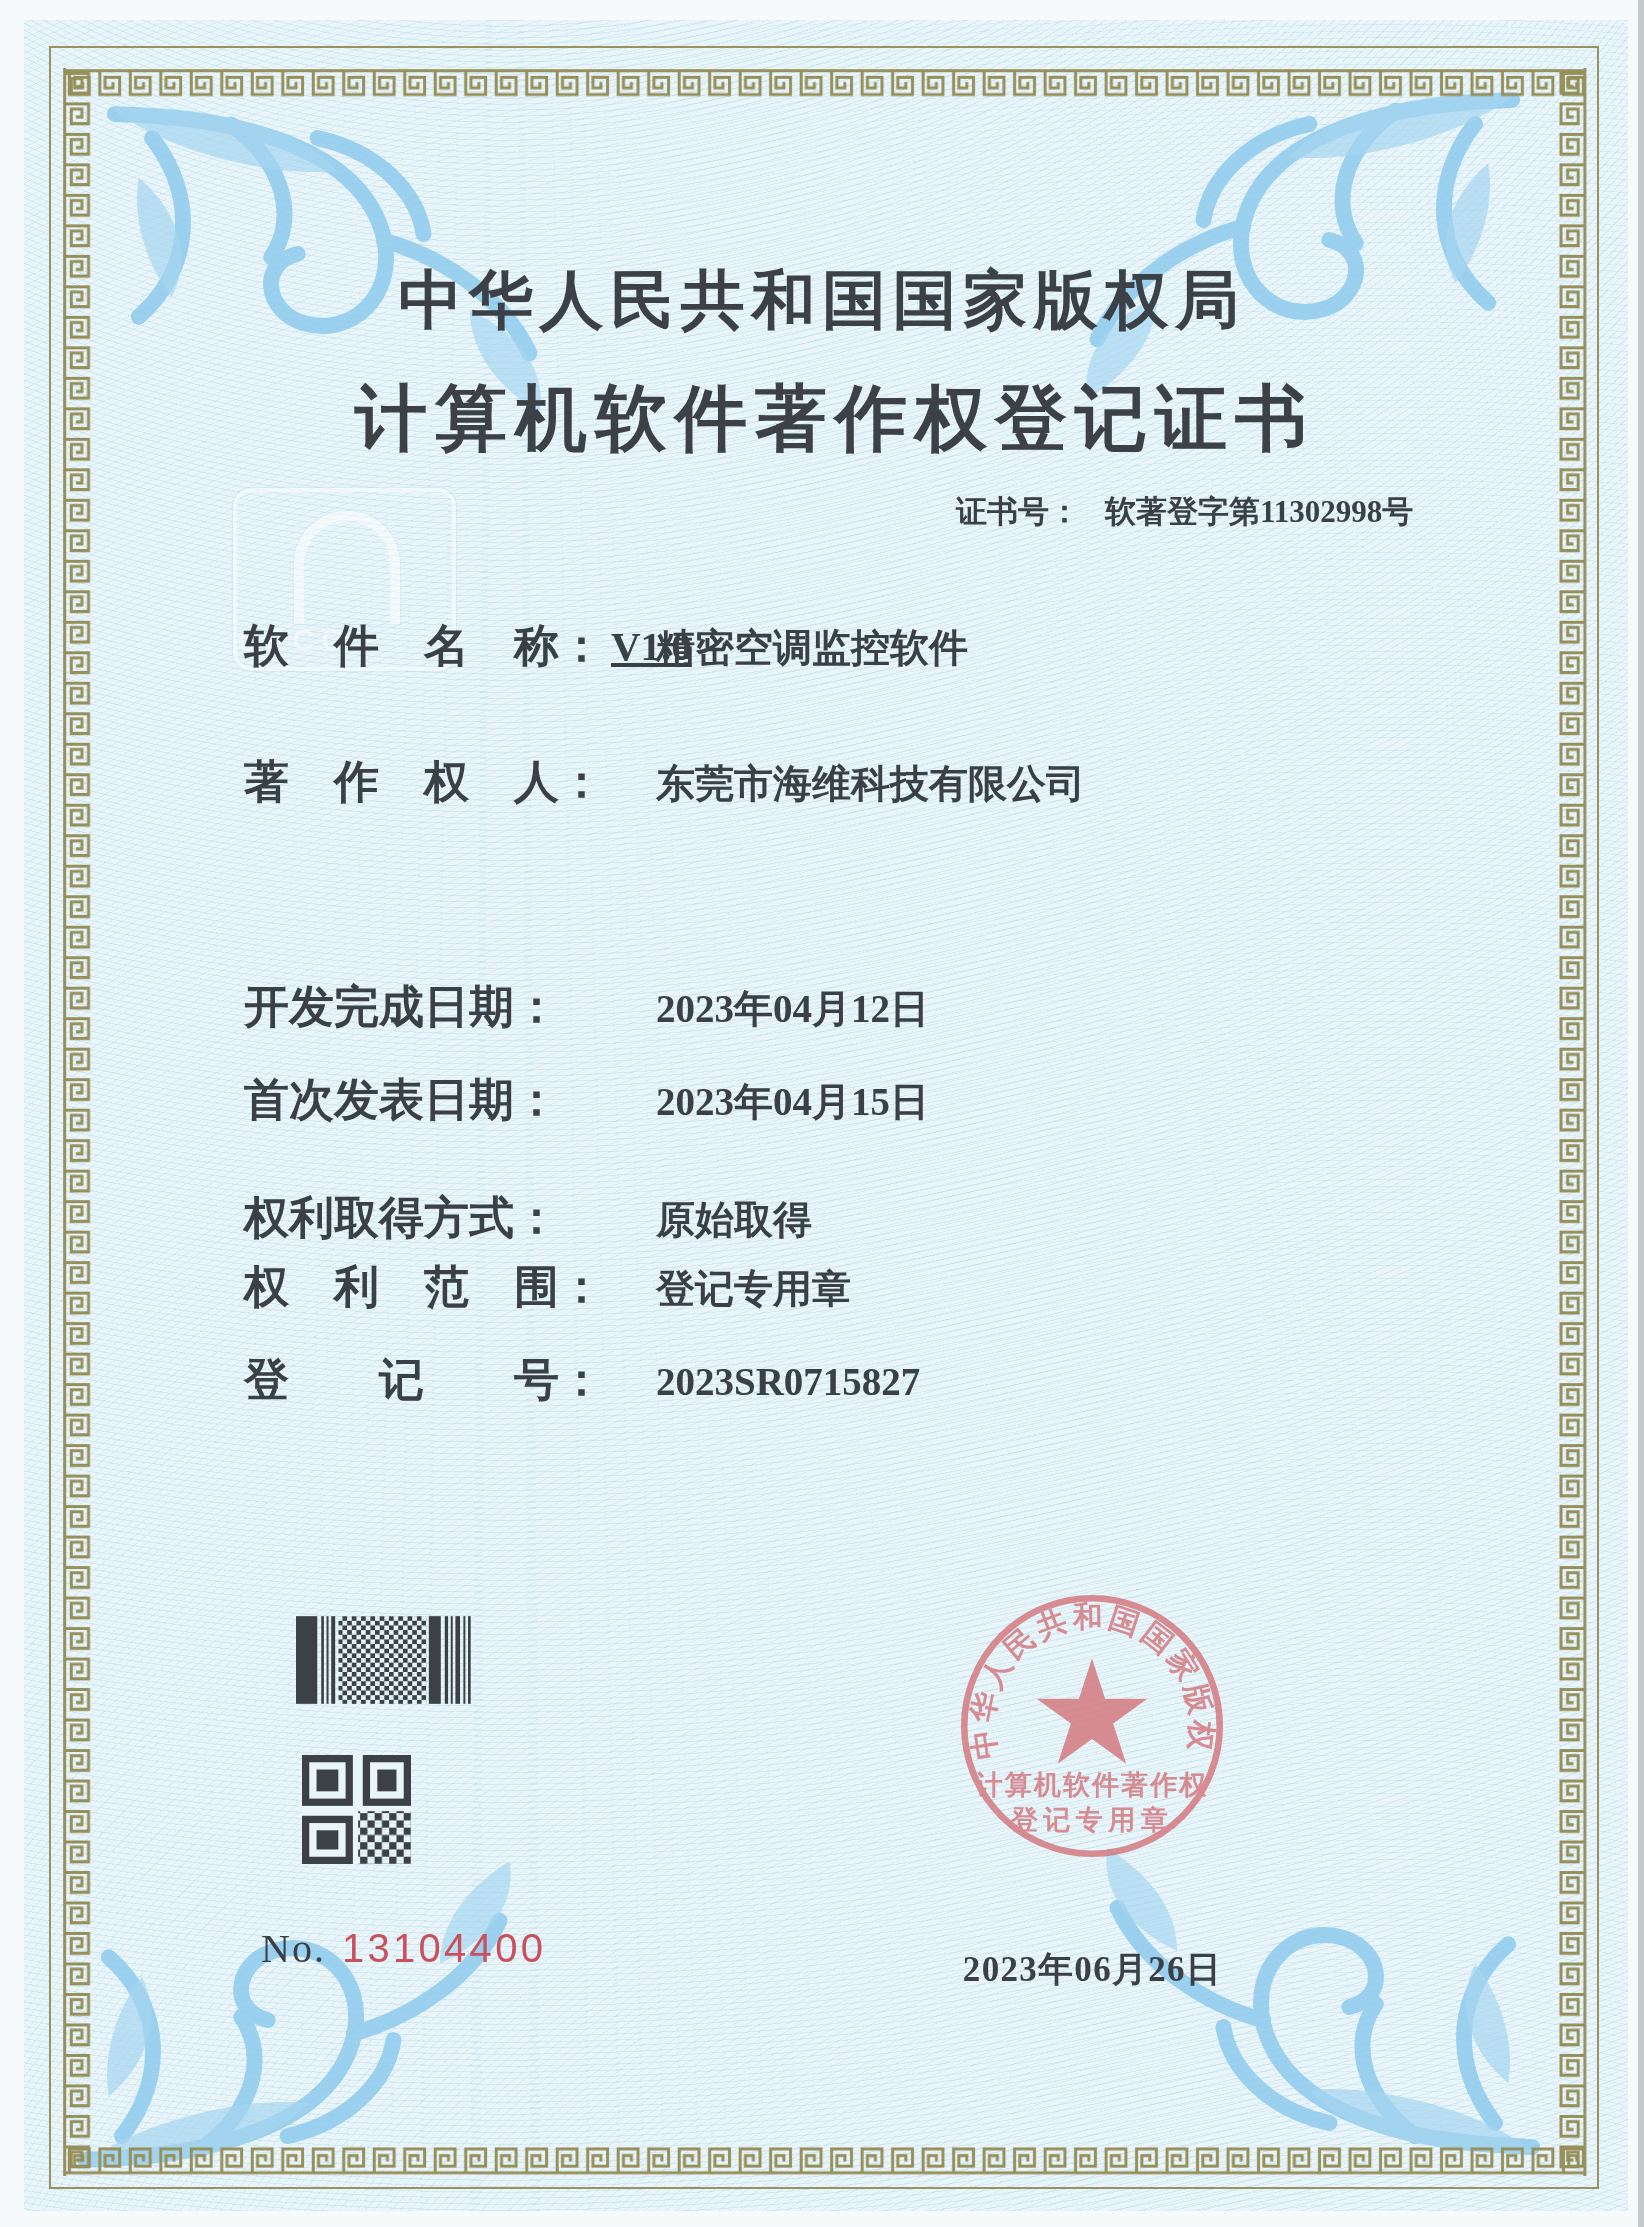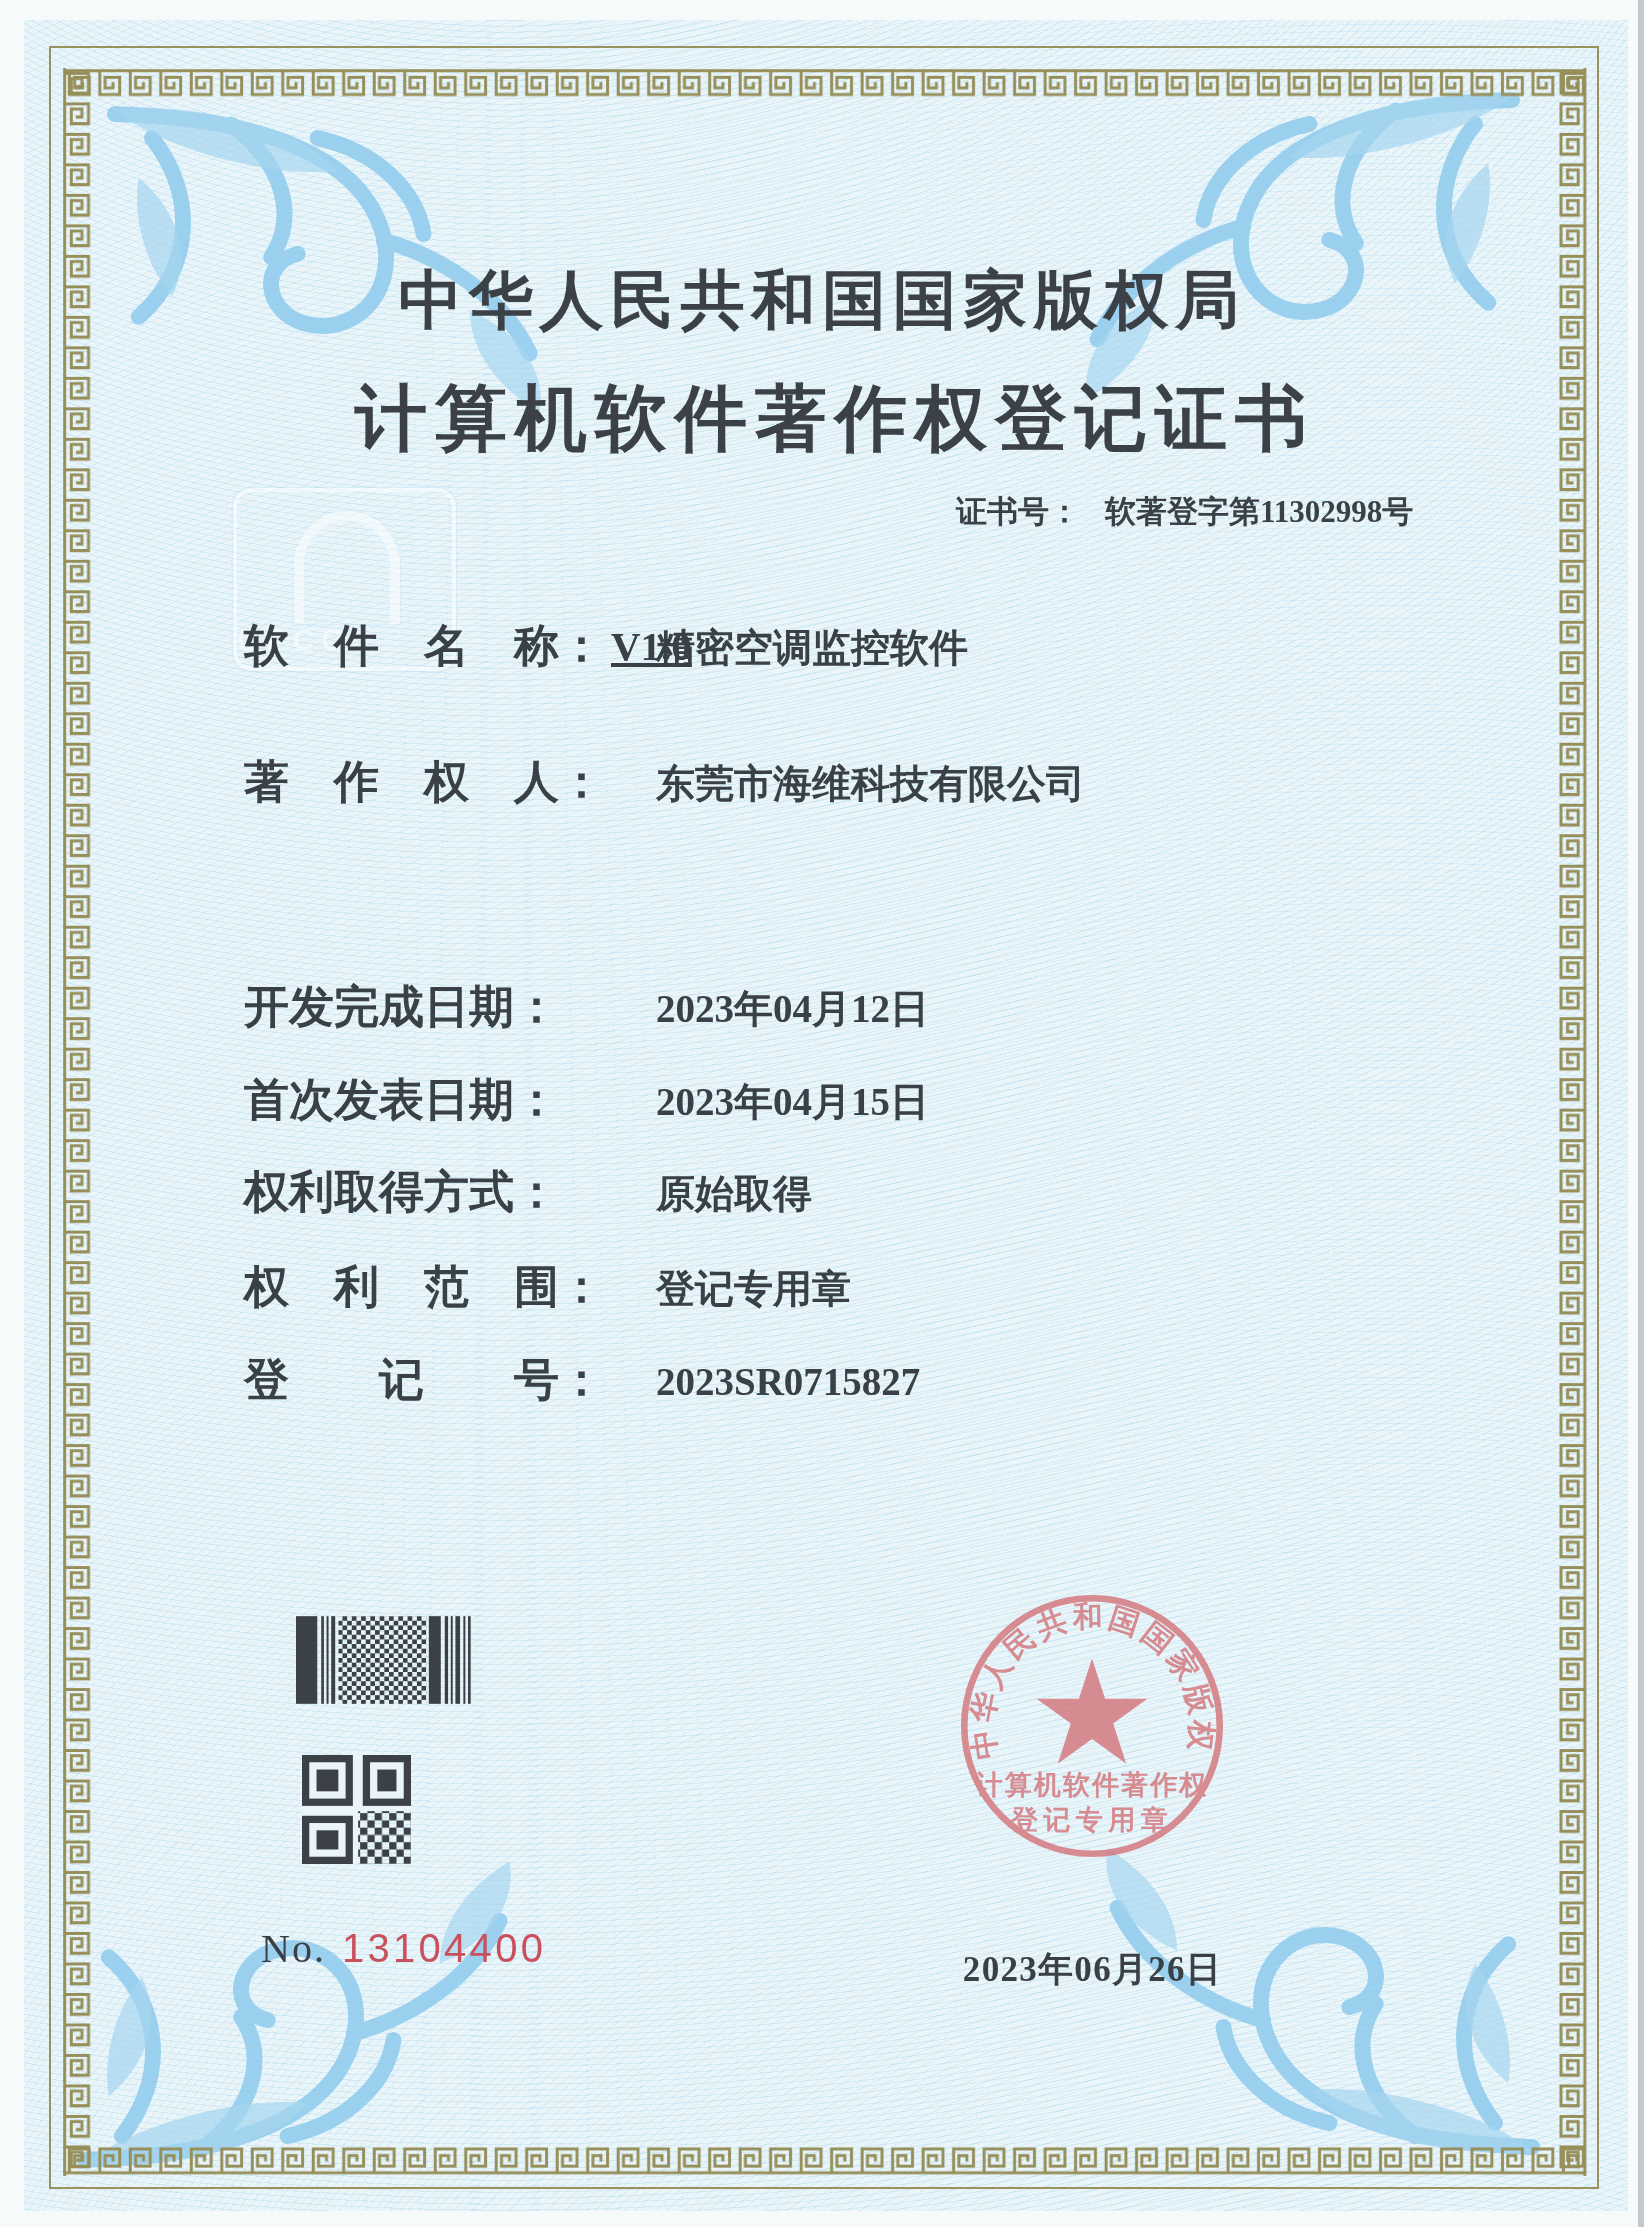--- a/index.html
+++ b/index.html
@@ -193,21 +193,21 @@
 
   <div class="row" style="top:700px">
     <span class="lbl">著　作　权　人：</span><span class="val">东莞市海维科技有限公司</span>
   </div>
   <div class="row" style="top:925px">
     <span class="lbl">开发完成日期：</span><span class="val">2023年04月12日</span>
   </div>
   <div class="row" style="top:1018px">
     <span class="lbl">首次发表日期：</span><span class="val">2023年04月15日</span>
   </div>
-  <div class="row" style="top:1110px">
+  <div class="row" style="top:1136px">
     <span class="lbl">权利取得方式：</span><span class="val">原始取得</span>
   </div>
   <div class="row" style="top:1205px">
     <span class="lbl">权　利　范　围：</span><span class="val">登记专用章</span>
   </div>
   <div class="row" style="top:1298px">
     <span class="lbl">登　　记　　号：</span><span class="val">2023SR0715827</span>
   </div>
 
 

